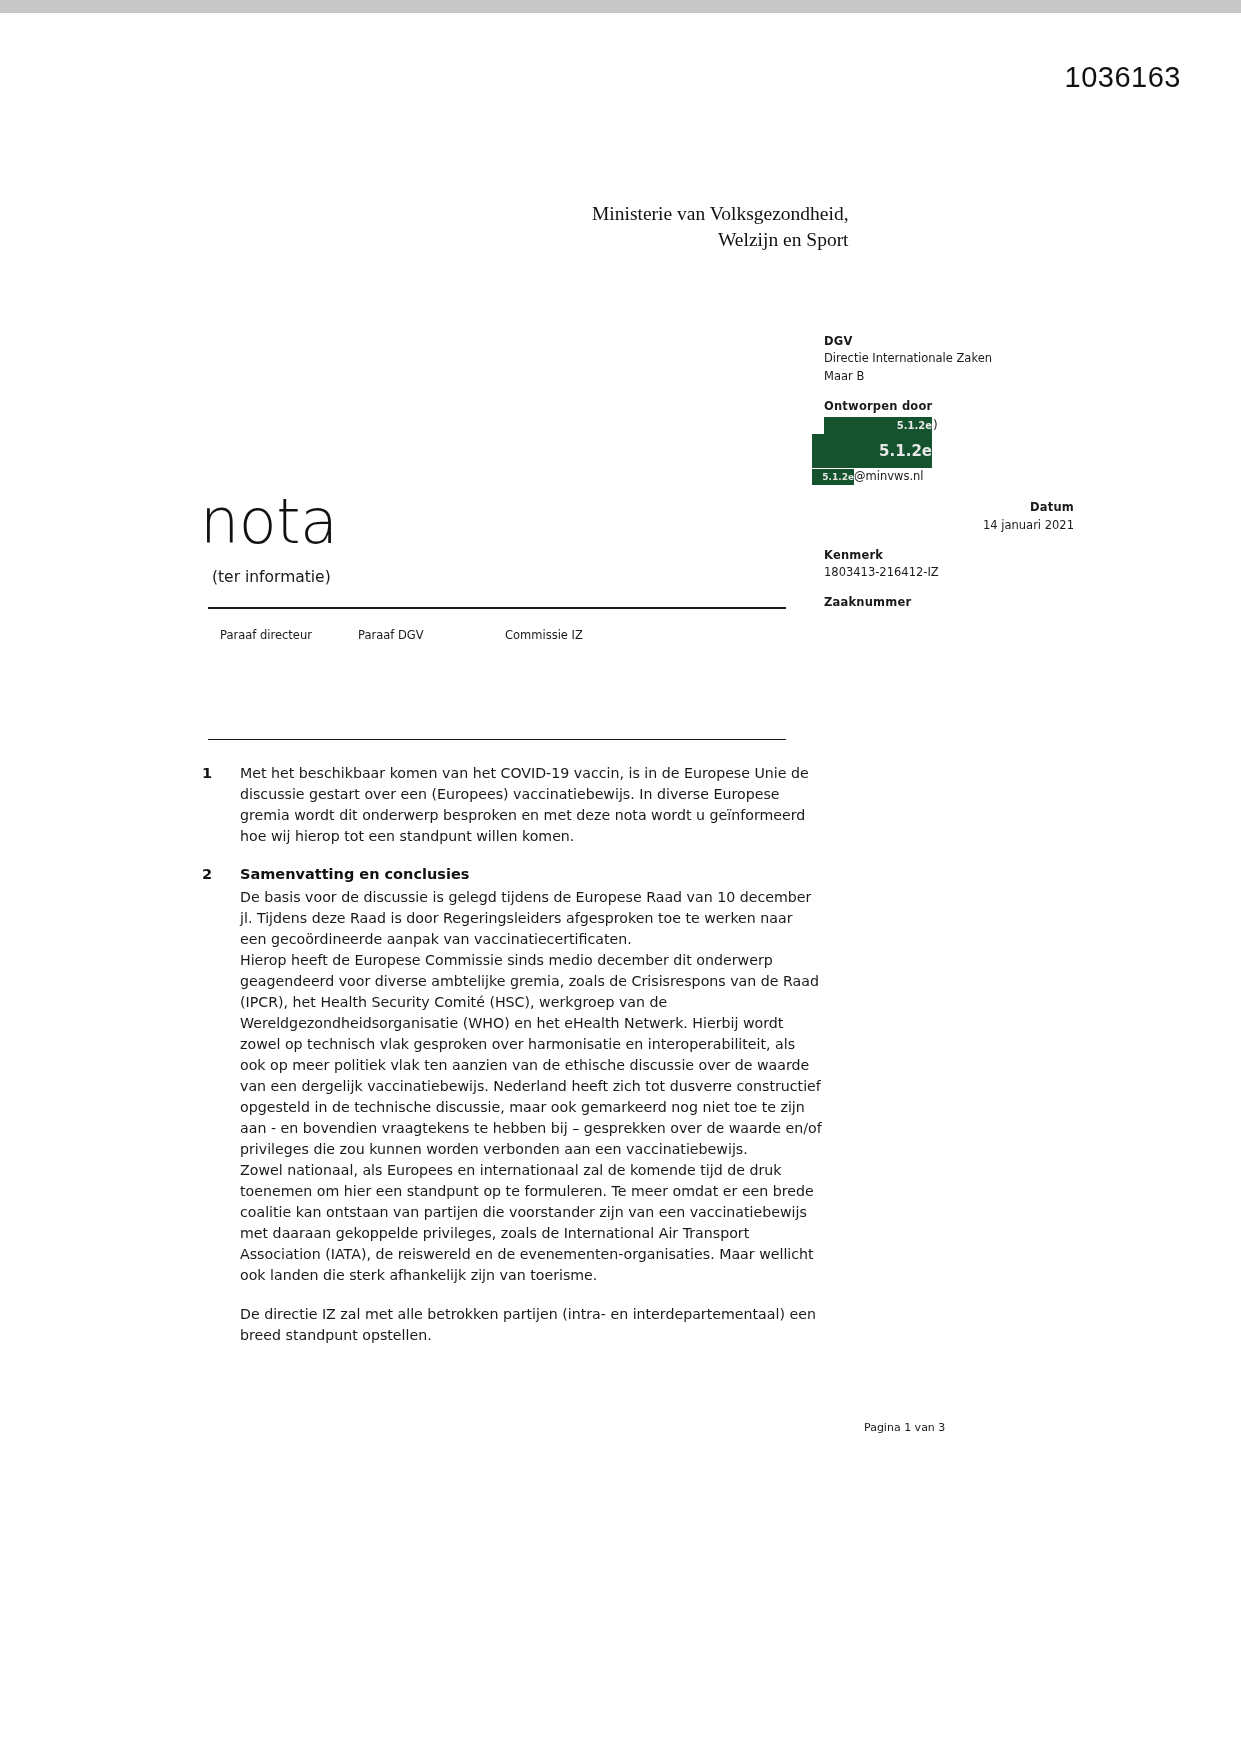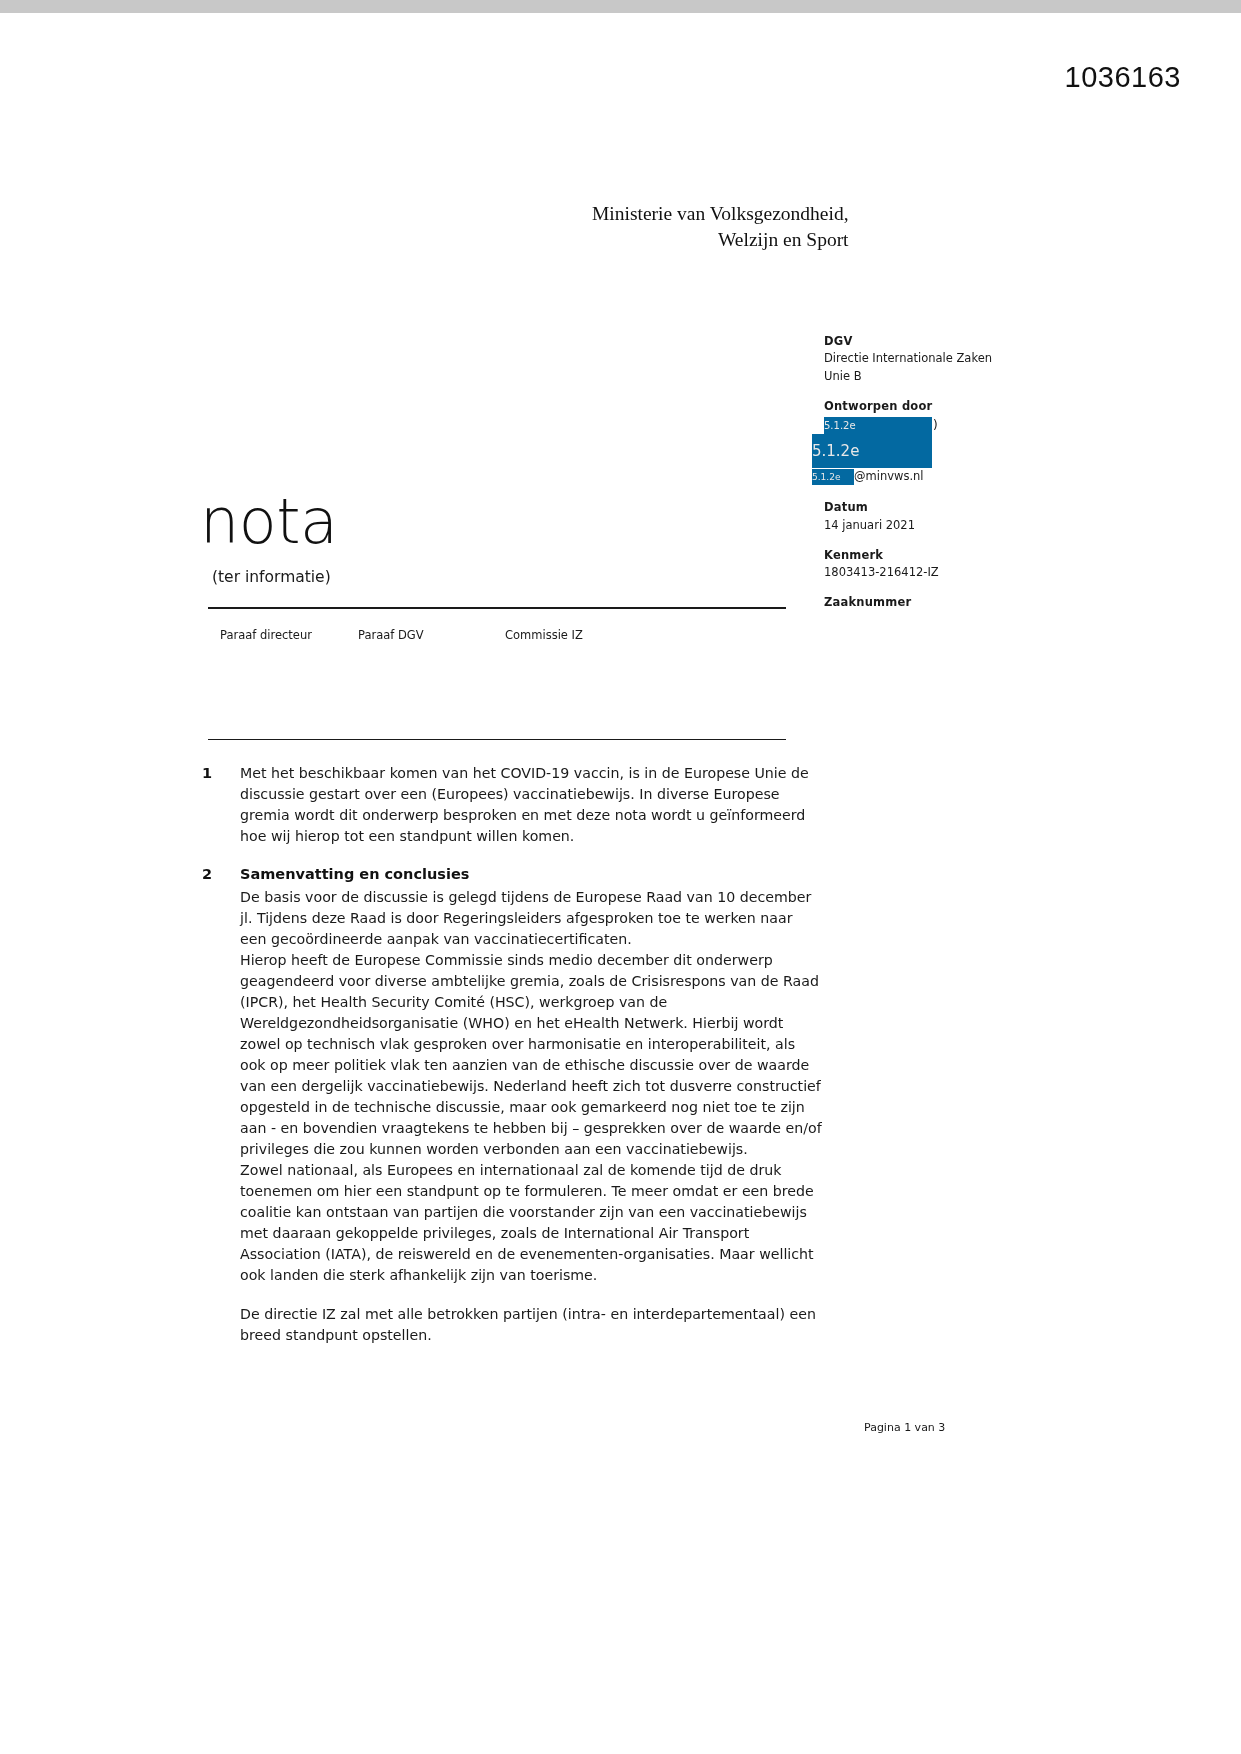--- a/index.html
+++ b/index.html
@@ -66,26 +66,27 @@
     margin-bottom: 13px;
   }
   .meta-group.tight { margin-bottom: 0; }
 
   
   .redact-wrap {
     position: relative;
     margin-top: 1px;
   }
   .redact {
-    background: #0369a1;
+    background: #14532d;
     color: #e8e8e8;
     display: inline-block;
-    text-align: left;
+    text-align: right;
     font-family: "DejaVu Sans", sans-serif;
     vertical-align: middle;
+    font-weight: bold;
   }
   .redact-r1 {
     width: 108px;
     height: 17px;
     line-height: 17px;
     font-size: 10px;
     margin-left: 0px;
   }
   .redact-paren {
     font-size: 12px;
@@ -230,41 +231,41 @@
   <div class="doc-id">1036163</div>
 
   <div class="ministry">Ministerie van Volksgezondheid,
 Welzijn en Sport</div>
 
   <div class="meta">
 
     <div class="meta-group">
       <div class="meta-label">DGV</div>
       <div class="meta-value">Directie Internationale Zaken</div>
-      <div class="meta-value">Unie B</div>
+      <div class="meta-value">Maar B</div>
     </div>
 
     <div class="meta-group">
       <div class="meta-label">Ontworpen door</div>
       <div class="redact-wrap">
         <div class="redact-row redact-row-1">
           <span class="redact redact-r1">5.1.2e</span>
           <span class="redact-paren">)</span>
         </div>
         <div class="redact-row">
           <span class="redact redact-r2">5.1.2e</span>
         </div>
         <div class="redact-row">
           <span class="redact redact-r3">5.1.2e</span>
           <span class="email-text">@minvws.nl</span>
         </div>
       </div>
     </div>
 
-    <div class="meta-group" style="margin-top:14px;">
+    <div class="meta-group" style="margin-top:14px;text-align:right;">
       <div class="meta-label">Datum</div>
       <div class="meta-value">14 januari 2021</div>
     </div>
 
     <div class="meta-group">
       <div class="meta-label">Kenmerk</div>
       <div class="meta-value">1803413-216412-IZ</div>
     </div>
 
     <div class="meta-group tight">

